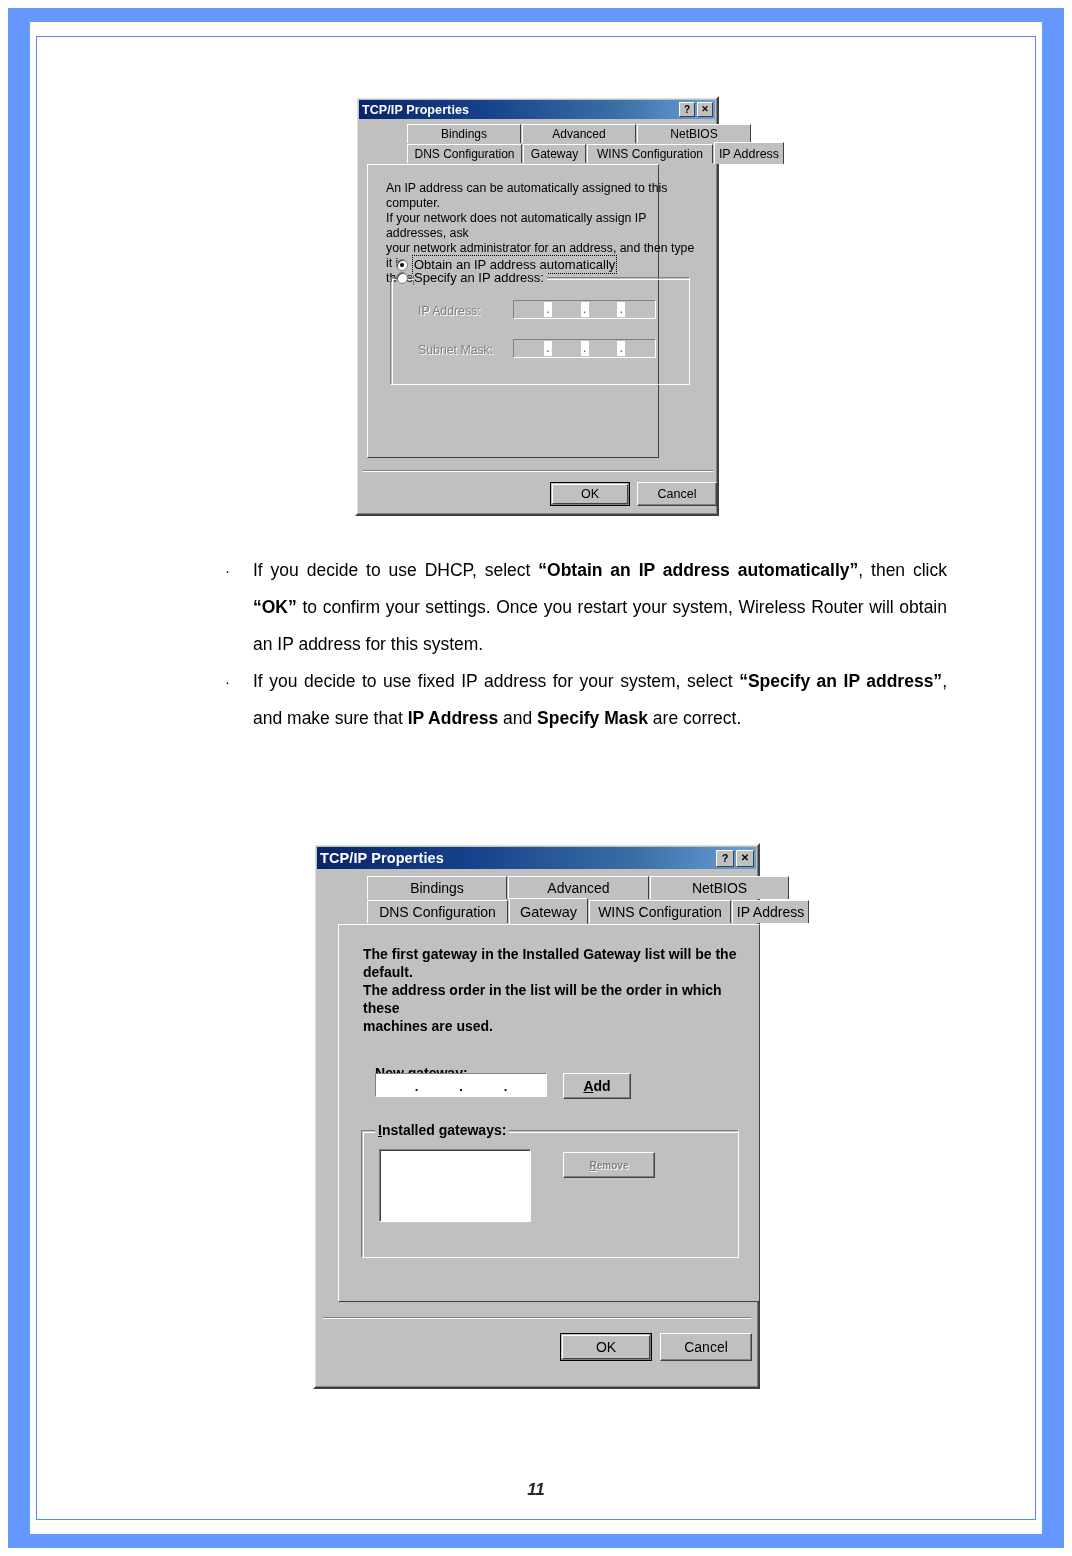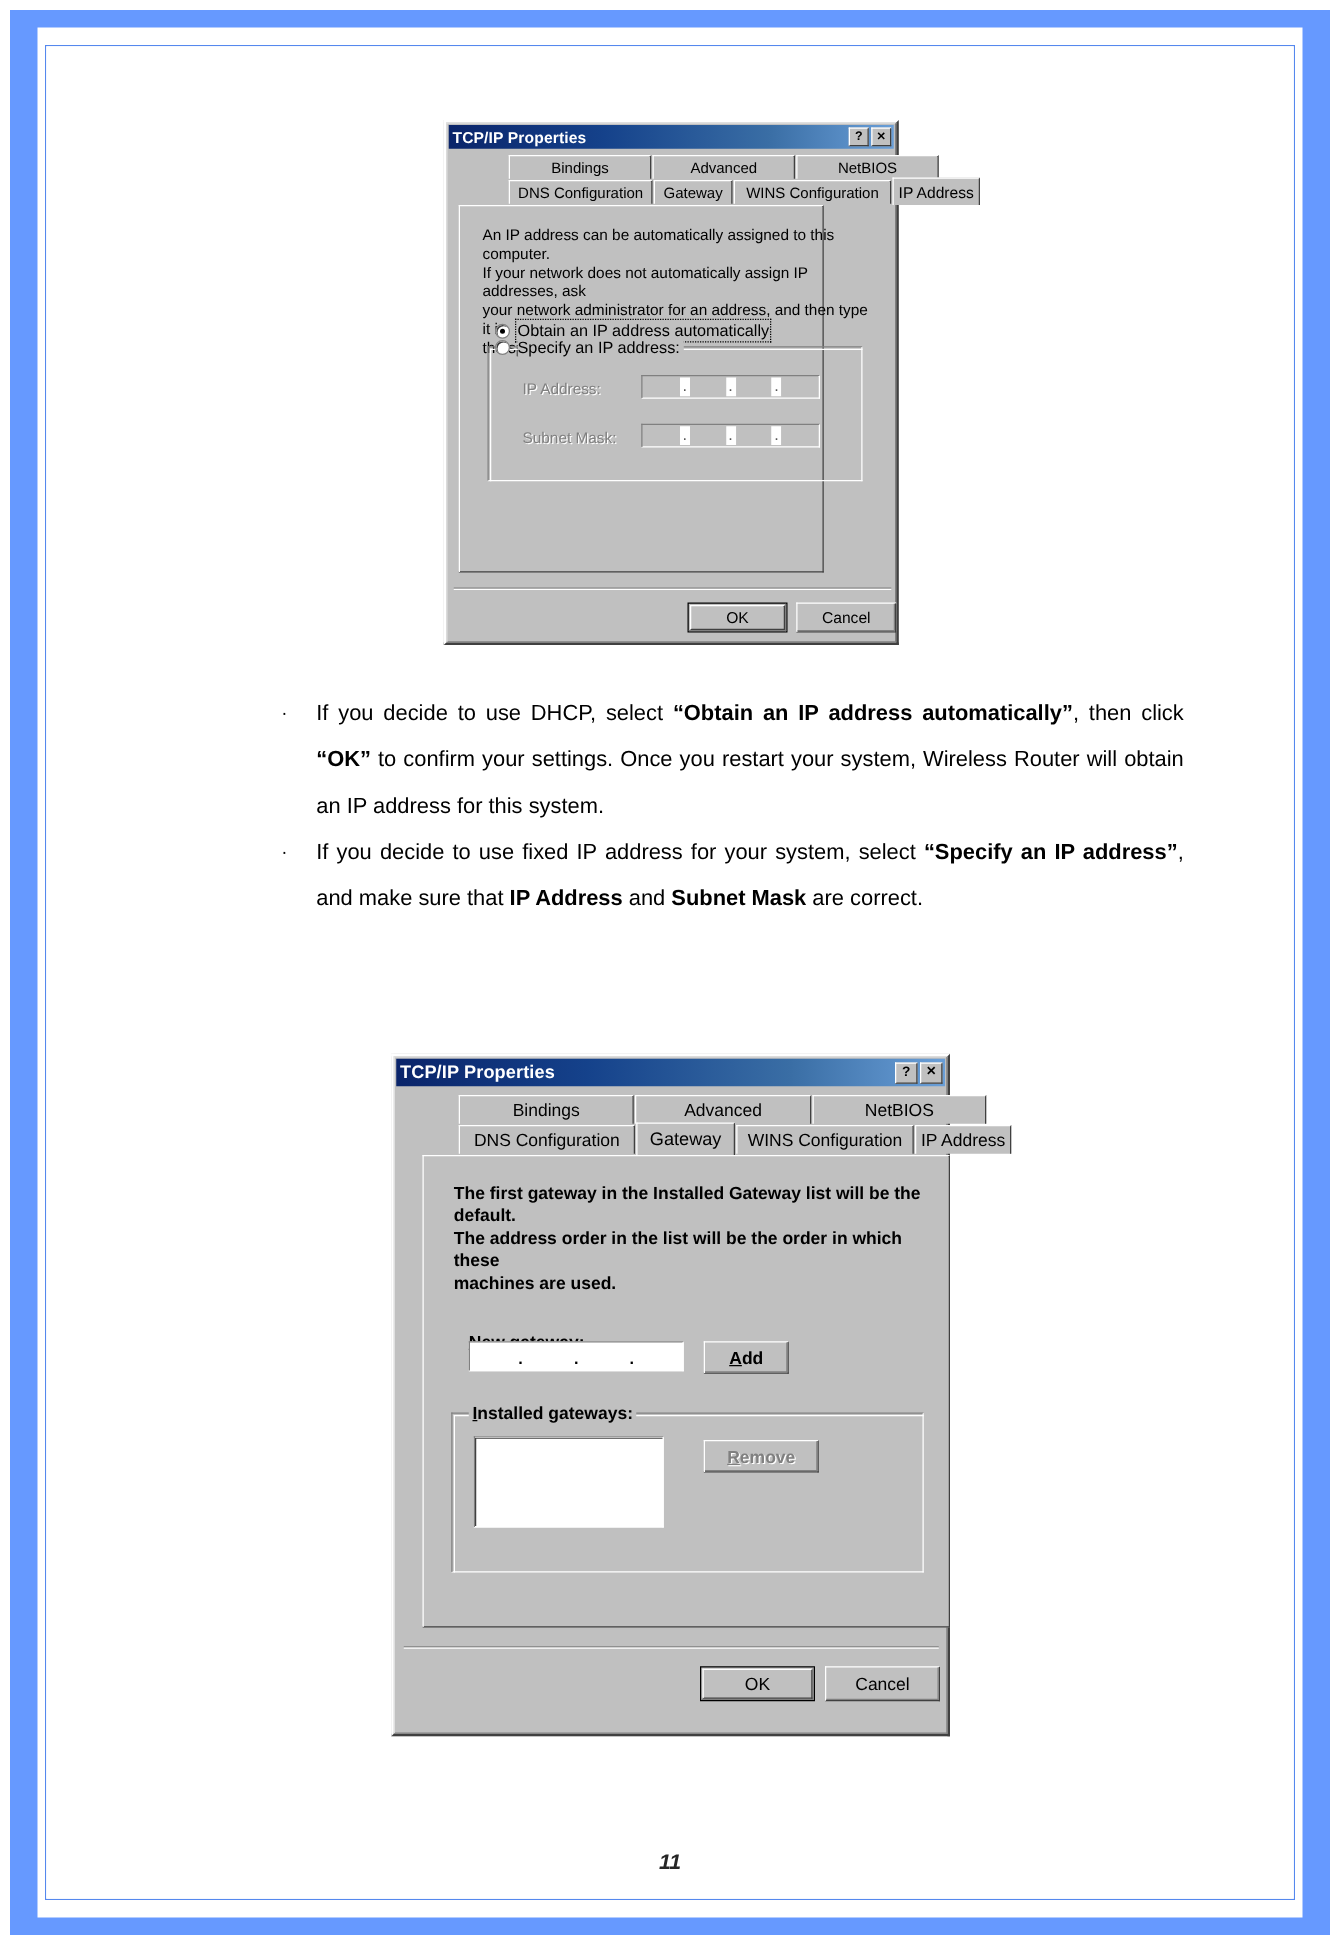--- a/index.html
+++ b/index.html
@@ -447,21 +447,21 @@
     </div>
   </div>
 
   <div class="prose" style="left:170px; top:515px; width:740px;">
     <div class="bullet-item">
       <span class="bullet-dot">·</span>
       <span>If you decide to use DHCP, select <b>“Obtain an IP address automatically”</b>, then click <b>“OK”</b> to confirm your settings. Once you restart your system, Wireless Router will obtain an IP address for this system.</span>
     </div>
     <div class="bullet-item">
       <span class="bullet-dot">·</span>
-      <span>If you decide to use fixed IP address for your system, select <b>“Specify an IP address”</b>, and make sure that <b>IP Address</b> and <b>Subnet Mask</b> are correct.</span>
+      <span>If you decide to use fixed IP address for your system, select <b>“Specify an IP address”</b>, and make sure that <b>IP Address</b> and <b>Specify Mask</b> are correct.</span>
     </div>
   </div>
 
 
   <div class="win-dialog" style="left:276px; top:806px; width:447px; height:546px;">
     <div class="win-dialog-inner"></div>
 
     <div class="titlebar" style="height:22px;">
       <div class="titlebar-text" style="font-size:14.5px;">TCP/IP Properties</div>
       <div class="titlebar-btns">
@@ -514,21 +514,21 @@
         <span><span class="uline">A</span>dd</span>
       </div>
 
       <div class="groupbox" style="left:22px; top:205px; width:378px; height:128px;"></div>
       <div class="group-legend" style="left:36px; top:197px; font-size:14px;">
         <span class="uline">I</span><span>nstalled gateways:</span>
       </div>
 
       <div class="sunken-box" style="left:40px; top:224px; width:152px; height:73px;"></div>
 
-      <div class="btn disabled" style="left:224px; top:227px; width:92px; height:26px; font-size:14px;">
+      <div class="btn disabled" style="left:224px; top:227px; width:92px; height:26px; font-size:10px;">
         <span><span class="uline">R</span>emove</span>
       </div>
     </div>
 
     <div class="dlg-sep" style="left:8px; top:472px; width:428px;"></div>
 
     <div class="btn default" style="left:245px; top:488px; width:92px; height:28px; font-size:14px;">
       <div class="btn-inner">OK</div>
     </div>
     <div class="btn" style="left:345px; top:488px; width:92px; height:28px; font-size:14px;">

